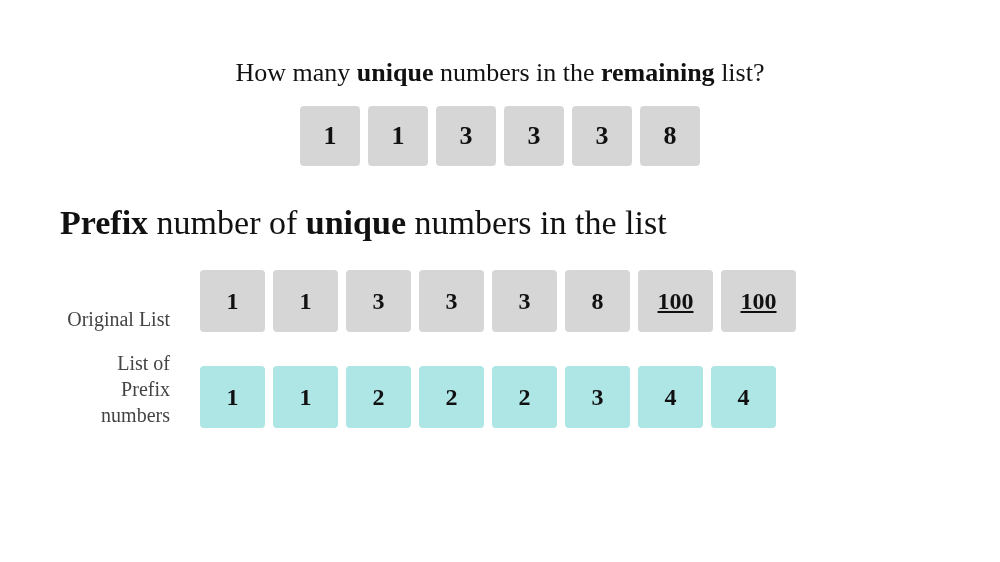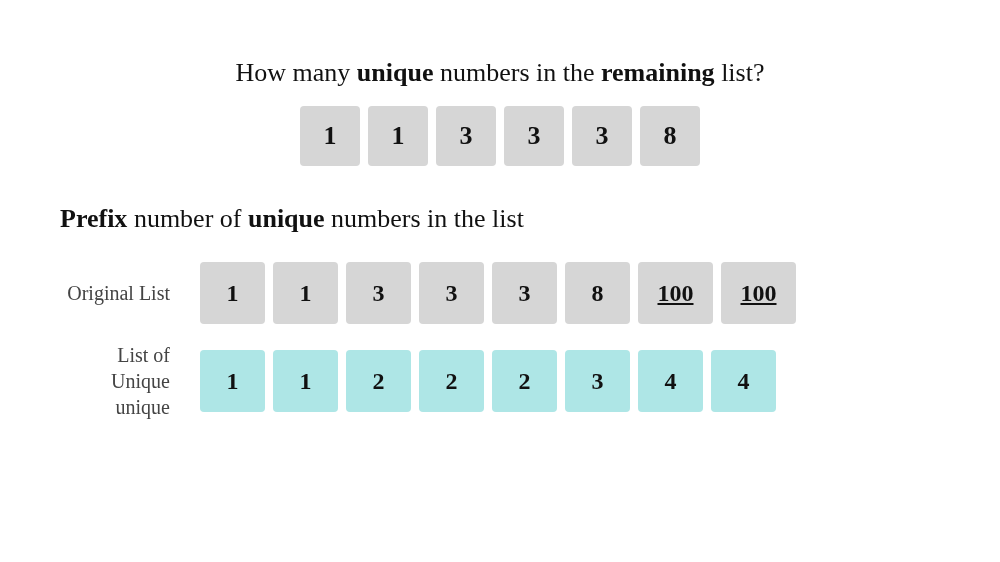--- a/index.html
+++ b/index.html
@@ -62,33 +62,33 @@
       font-weight: bold;
       color: #111;
     }
 
     
     .prefix-section {
       margin-top: 20px;
     }
 
     .prefix-title {
-      font-size: 26px;
+      font-size: 34px;
       font-weight: normal;
       color: #111;
       margin-bottom: 28px;
     }
 
     .prefix-title strong {
       font-weight: bold;
     }
 
     .list-row {
       display: flex;
-      align-items: center;
+      align-items: flex-end;
       margin-bottom: 18px;
       gap: 0;
     }
 
     .row-label {
       width: 140px;
       font-size: 20px;
       color: #444;
       text-align: right;
       padding-right: 30px;
@@ -159,21 +159,21 @@
           <div class="num-box-sm">3</div>
           <div class="num-box-sm">8</div>
           <div class="num-box-sm wide">100</div>
           <div class="num-box-sm wide">100</div>
         </div>
     </div>
 
     <div class="list-row">
       <div class="row-label">
         <span>List of</span><br>
-        <span>Unique unique</span>
+        <span>Prefix numbers</span>
       </div>
       <div class="row-boxes">
 
       <div class="num-box-sm cyan">1</div>
           <div class="num-box-sm cyan">1</div>
           <div class="num-box-sm cyan">2</div>
           <div class="num-box-sm cyan">2</div>
           <div class="num-box-sm cyan">2</div>
           <div class="num-box-sm cyan">3</div>
           <div class="num-box-sm cyan">4</div>

